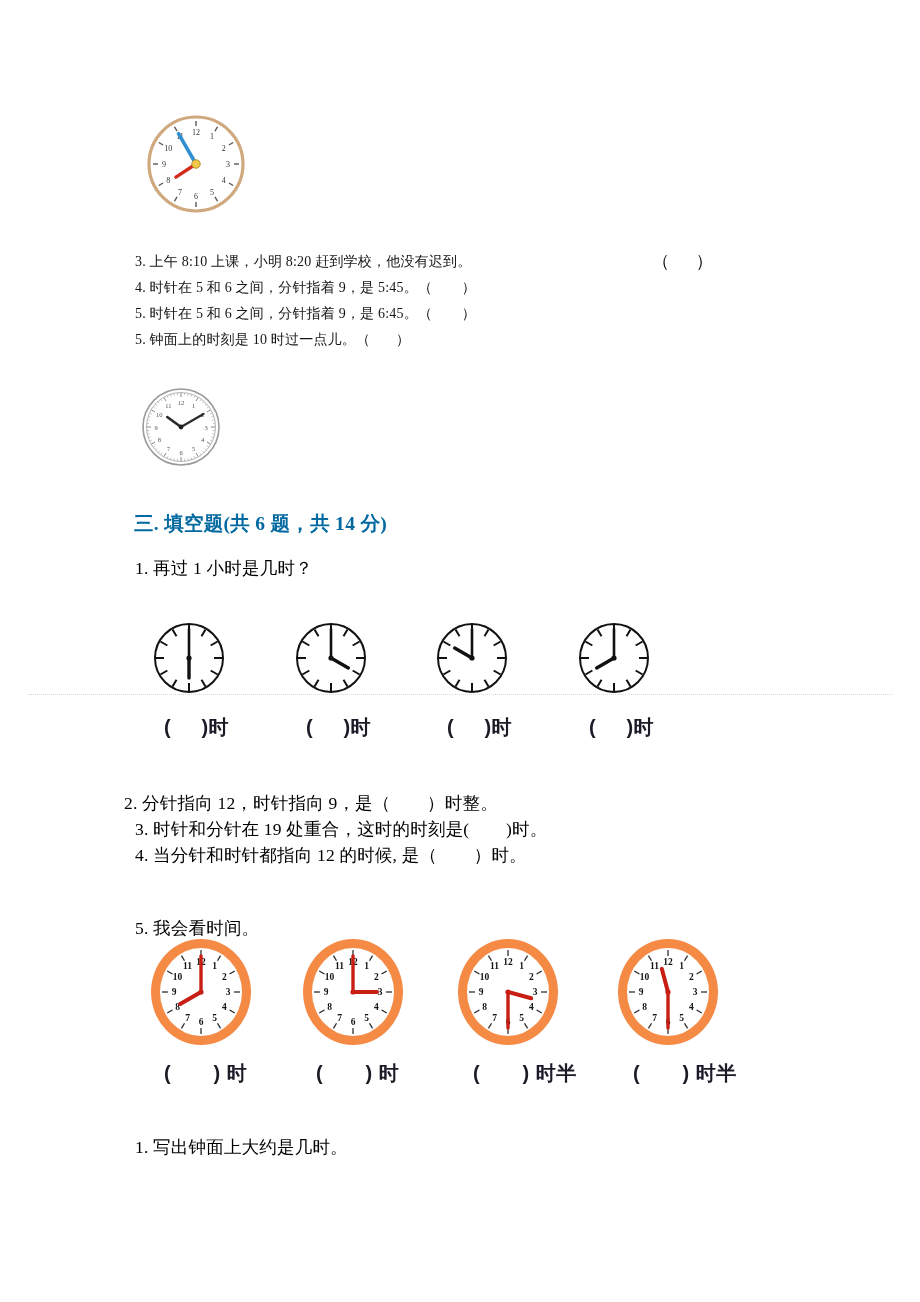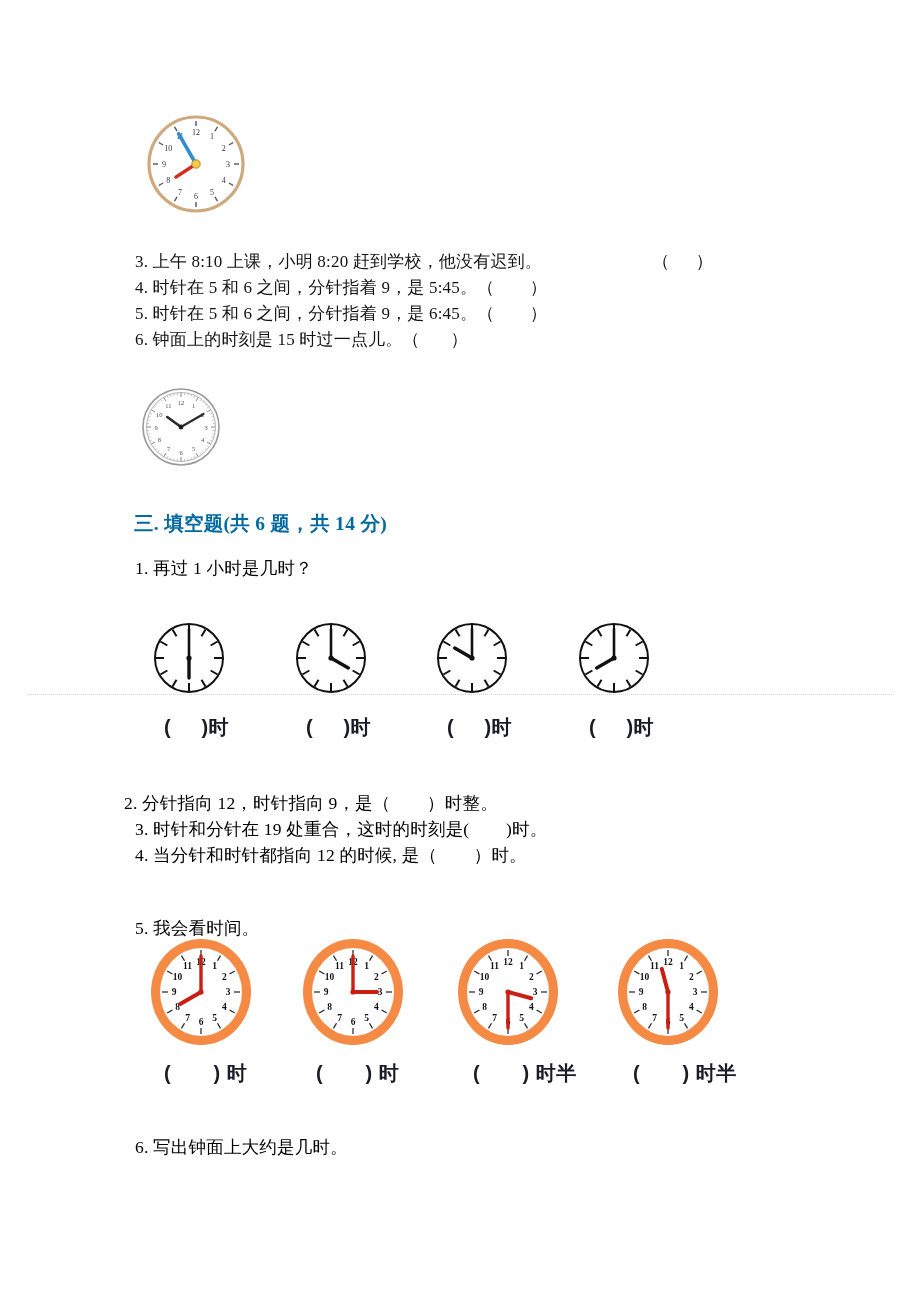--- a/index.html
+++ b/index.html
@@ -18,21 +18,21 @@
 
   .page {
     position: absolute;
     inset: 0;
     background: #fff;
   }
 
   
   .qline {
     position: absolute;
-    font-size: 17px;
+    font-size: 14px;
     line-height: 26px;
     white-space: pre;
     color: #141414;
     letter-spacing: 0.2px;
   }
   .section-title {
     position: absolute;
     font-size: 19.5px;
     font-weight: bold;
     color: #0369a1;
@@ -122,21 +122,21 @@
       <line id="cc-hr" x1="52" y1="52" x2="31.87" y2="65.07" stroke="#d42a1e" stroke-width="3.4" stroke-linecap="round"></line>
       <circle cx="52" cy="52" r="4.2" fill="#f2c94c" stroke="#b08f20" stroke-width="1"></circle>
     </svg>
   </div>
 
   <div class="qline" style="left:135px; top:249px;">3. 上午 8:10 上课，小明 8:20 赶到学校，他没有迟到。</div>
   <div class="paren-right" style="left:652px; top:249px;">（      ）</div>
 
   <div class="qline" style="left:135px; top:275px;">4. 时针在 5 和 6 之间，分针指着 9，是 5:45。（        ）</div>
   <div class="qline" style="left:135px; top:301px;">5. 时针在 5 和 6 之间，分针指着 9，是 6:45。（        ）</div>
-  <div class="qline" style="left:135px; top:327px;">6. 钟面上的时刻是 15 时过一点儿。（       ）</div>
+  <div class="qline" style="left:135px; top:327px;">5. 钟面上的时刻是 10 时过一点儿。（       ）</div>
 
   <div class="clock" style="left:139px; top:385px;">
     <svg width="84" height="84" viewBox="0 0 84 84">
       <circle cx="42" cy="42" r="38" fill="#ffffff" stroke="#9a9a9a" stroke-width="1.6"></circle>
       <circle cx="42" cy="42" r="34.5" fill="#ffffff" stroke="#b4b4b4" stroke-width="1"></circle>
       <g id="gc-ticks">
           <line x1="42" y1="8" x2="42" y2="12" stroke="#888" stroke-width="1"></line>
           <line x1="45.55396775110022" y1="8.18625555747871" x2="45.34491082456491" y2="10.175299348215255" stroke="#888" stroke-width="0.5"></line>
           <line x1="49.06899748780382" y1="8.742981575050614" x2="48.6531741061683" y2="10.699276776518222" stroke="#888" stroke-width="0.5"></line>
           <line x1="52.50657780874821" y1="9.664078445964783" x2="51.88854381999832" y2="11.566191478555087" stroke="#888" stroke-width="0.5"></line>
@@ -473,15 +473,15 @@
     </svg>
   </div>
 
   <div class="ans-row" style="left:164px; top:1060px;">
     <div class="ans-cell" style="width:152px;">(       ) 时</div>
     <div class="ans-cell" style="width:157px;">(       ) 时</div>
     <div class="ans-cell" style="width:160px;">(       ) 时半</div>
     <div class="ans-cell" style="width:160px;">(       ) 时半</div>
   </div>
 
-  <div class="prompt" style="left:135px; top:1135px;">6. 写出钟面上大约是几时。</div>
+  <div class="prompt" style="left:135px; top:1135px;">1. 写出钟面上大约是几时。</div>
 
 </div>
 
 </body></html>

